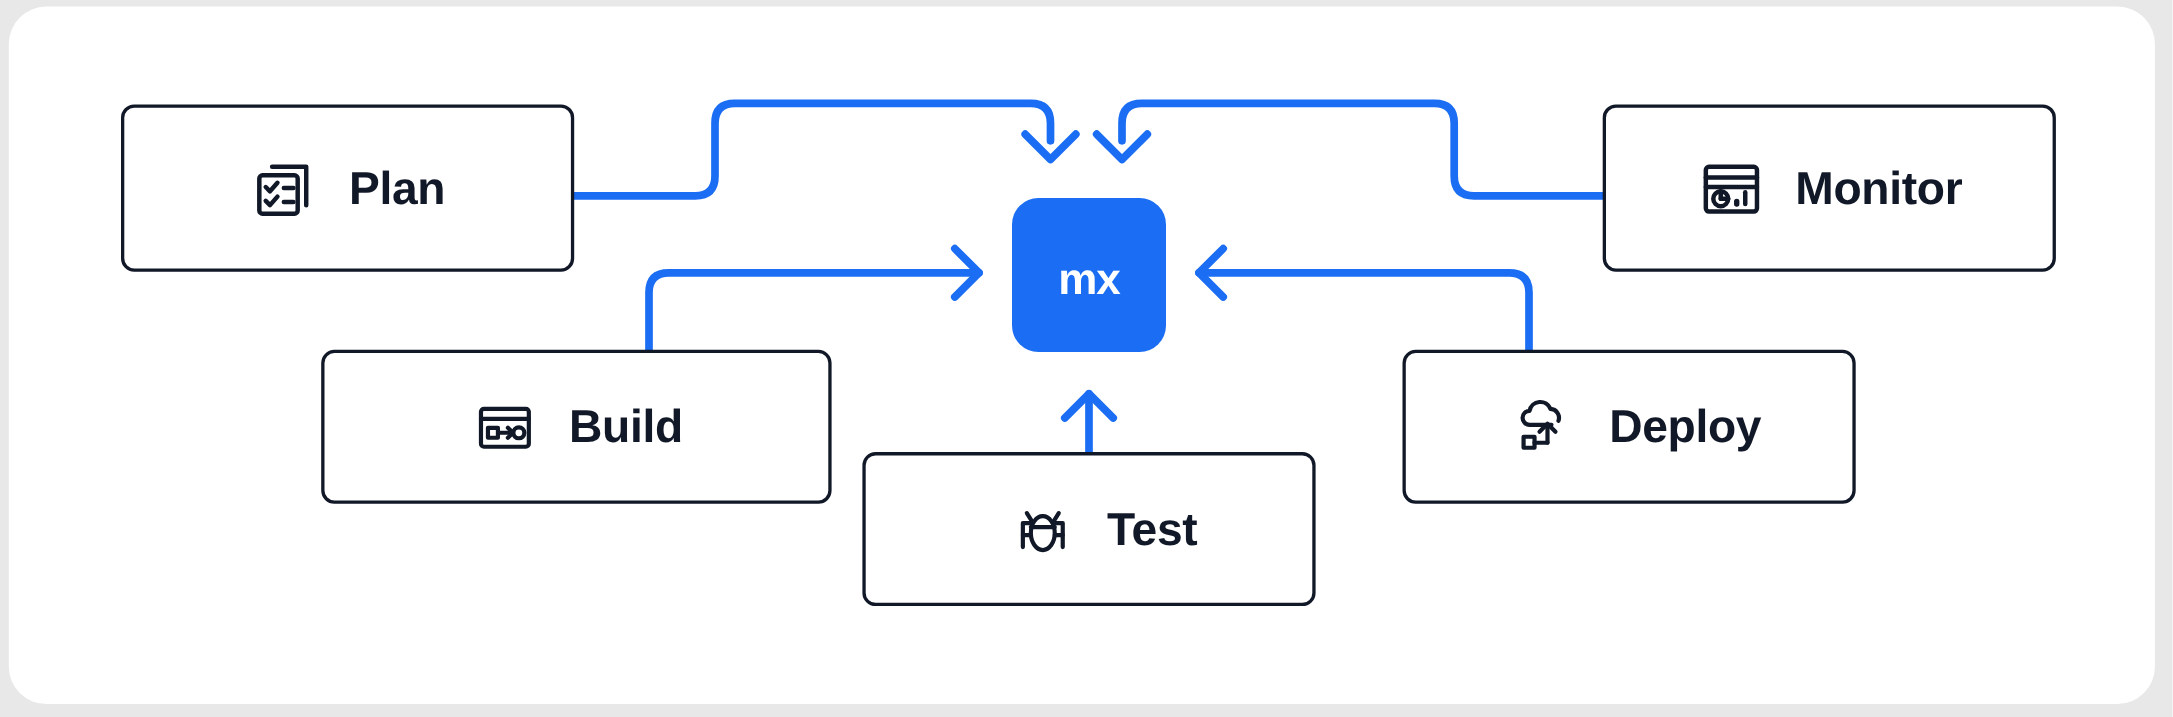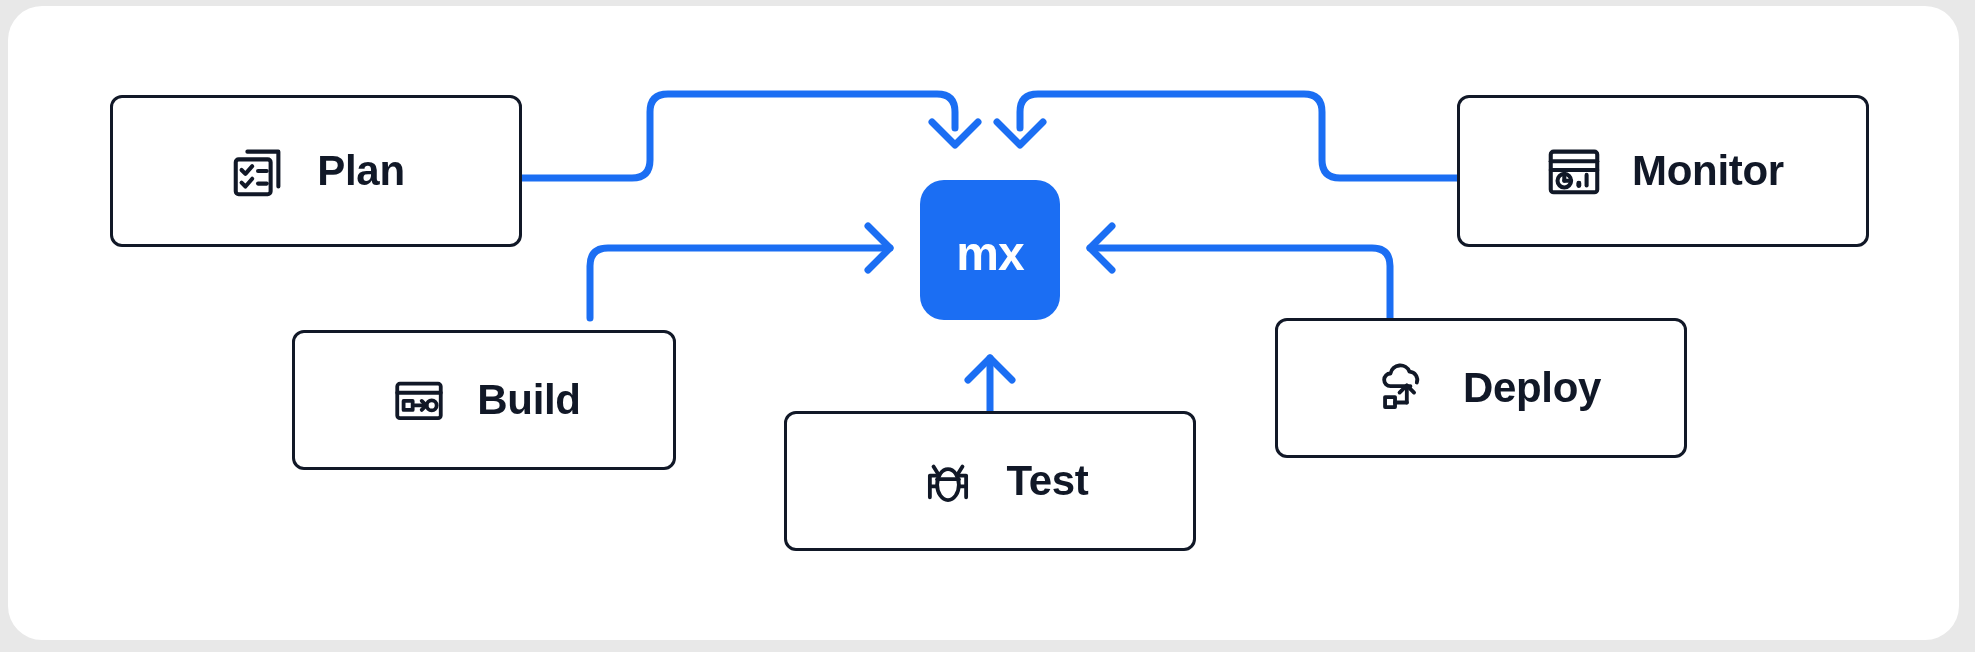--- a/index.html
+++ b/index.html
@@ -67,40 +67,40 @@
     font-size: 42px;
     font-weight: bold;
     color: #111827;
     letter-spacing: -0.3px;
     line-height: 1;
     white-space: nowrap;
   }
 
   #node-plan    { left: 110px;  top: 95px;  width: 412px; height: 152px; }
   #node-monitor { left: 1457px; top: 95px;  width: 412px; height: 152px; }
-  #node-build   { left: 292px;  top: 318px; width: 384px; height: 140px; margin-top: 12px; }
+  #node-build   { left: 292px;  top: 318px; width: 464px; height: 140px; }
   #node-deploy  { left: 1275px; top: 318px; width: 412px; height: 140px; padding-left: 12px; }
   #node-test    { left: 784px;  top: 411px; width: 412px; height: 140px; padding-left: 25px; }
 
   
   #hub {
     position: absolute;
     left: 920px;
     top: 180px;
     width: 140px;
     height: 140px;
     background: #1b6ef3;
     border-radius: 24px;
     display: flex;
     align-items: center;
     justify-content: center;
   }
   #hub .hub-label {
     font-family: "Liberation Sans", sans-serif;
-    font-size: 48px;
+    font-size: 40px;
     font-weight: bold;
     color: #ffffff;
     letter-spacing: -1px;
     line-height: 1;
     transform: translateY(4px);
   }
 </style>
 </head>
 <body>
 

